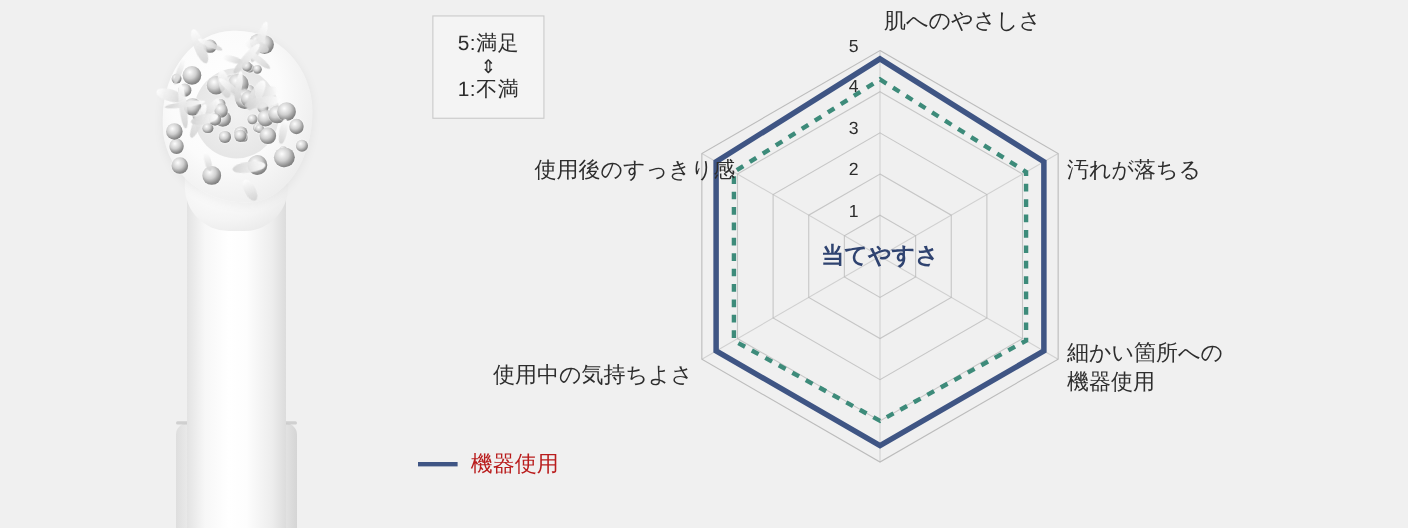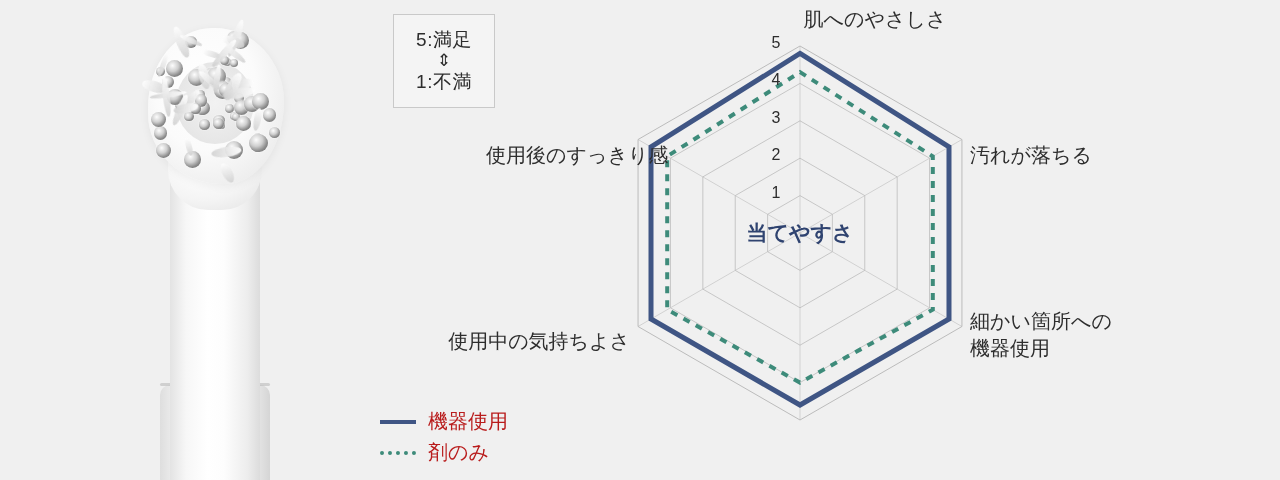--- a/index.html
+++ b/index.html
@@ -218,17 +218,13 @@
     <div class="tick-label" style="left: 293px; top: 108.8px;">3</div>
     <div class="tick-label" style="left: 293px; top: 71.4px;">4</div>
     <div class="tick-label" style="left: 293px; top: 34px;">5</div>
   </div>
 
 <div id="series-legend">
   <div class="legend-row">
     <span class="legend-swatch solid"></span>
     <span class="legend-text">機器使用</span>
   </div>
-  <div class="legend-row">
-    <span class="legend-swatch dashed"></span>
-    <span class="legend-text">剤のみ</span>
-  </div>
 </div>
 
 </body></html>

